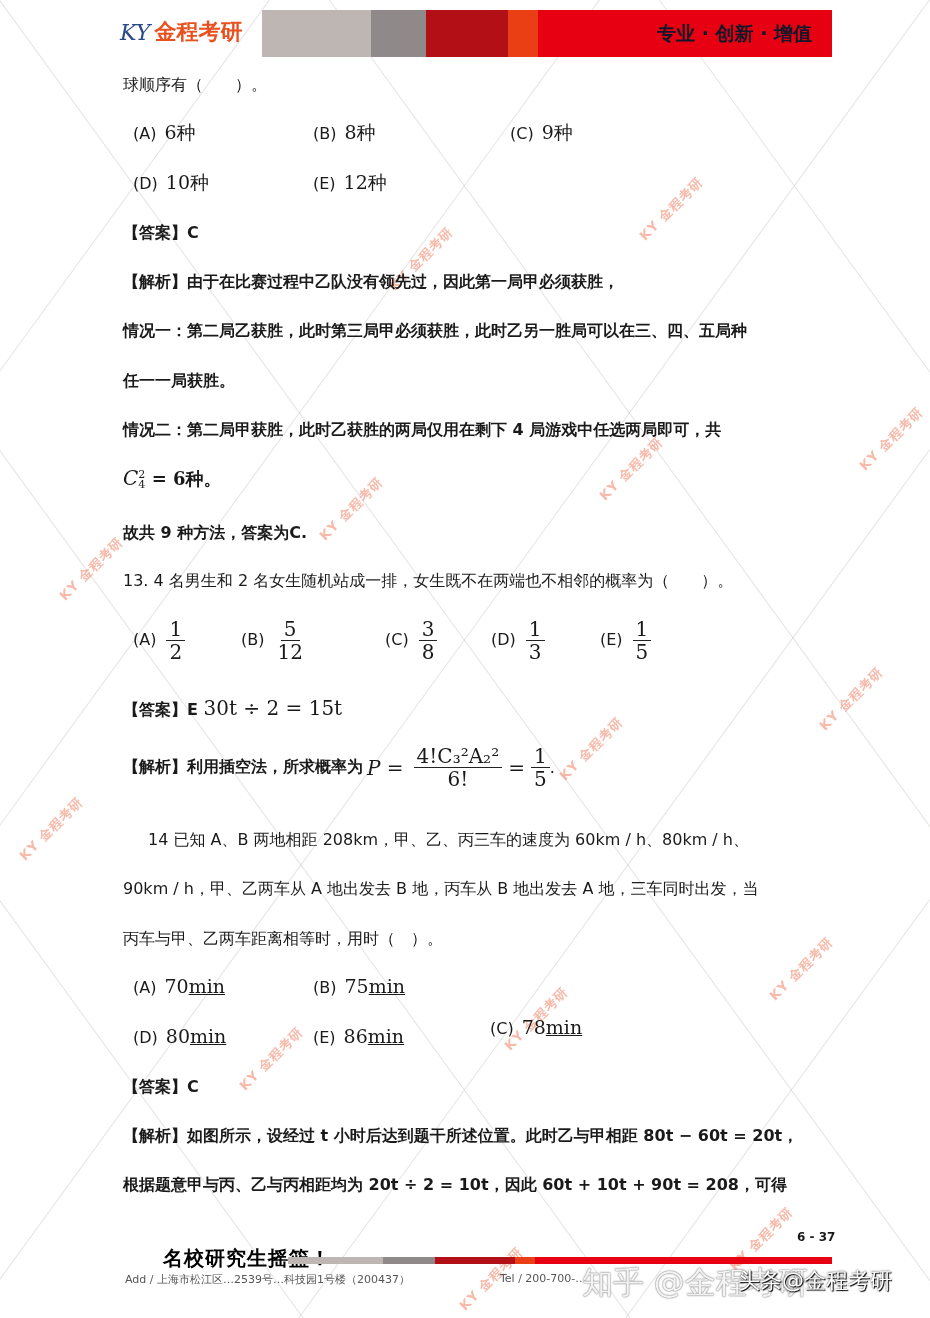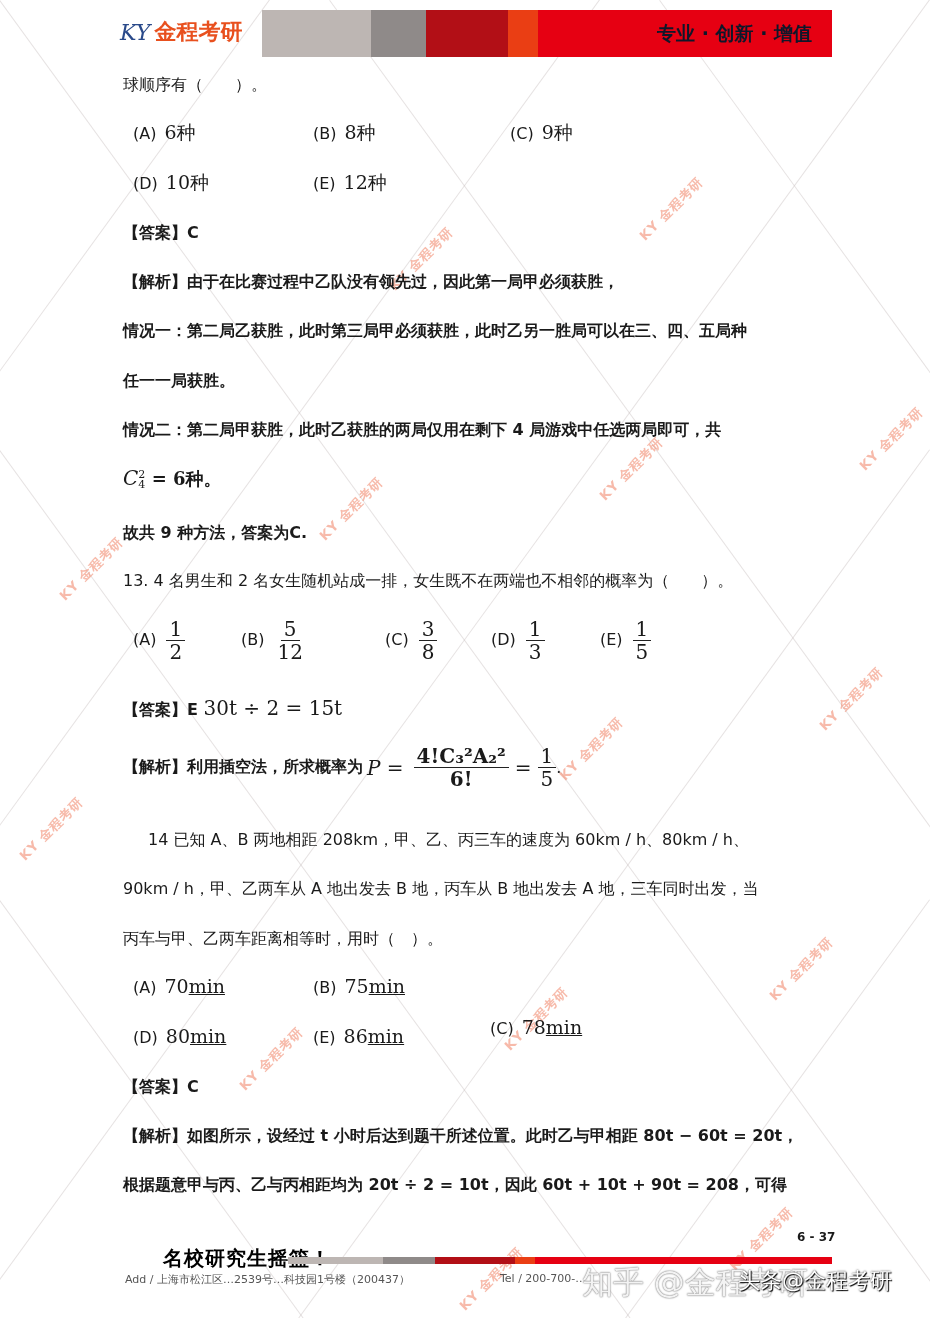--- a/index.html
+++ b/index.html
@@ -130,21 +130,21 @@
         <span class="n">1</span>
         <span class="d">5</span>
       </span></div>
 
   <div class="line bold" style="top:696px;"><span>【答案】</span><span>E</span> <span class="serif" style="font-weight:normal;font-size:20px;">30t ÷ 2 = 15t</span></div>
 
   <div class="line bold" style="top:745px;display:flex;align-items:center;">
     <span>【解析】</span>
       <span>利用插空法，所求概率为</span>
     <span class="it" style="font-weight:normal;font-size:20px;margin-left:4px;">P =</span>
-    <span class="frac" style="font-weight:bold;">
+    <span class="frac" style="font-weight:normal;">
         <span class="n">4!C₃²A₂²</span>
         <span class="d">6!</span>
       </span>
     <span class="serif" style="font-weight:normal;font-size:20px;margin-left:6px;">=</span>
     <span class="frac" style="font-weight:normal;margin-left:6px;">
         <span class="n">1</span>
         <span class="d">5</span>
       </span>
     <span class="serif" style="font-weight:normal;">.</span>
   </div>

